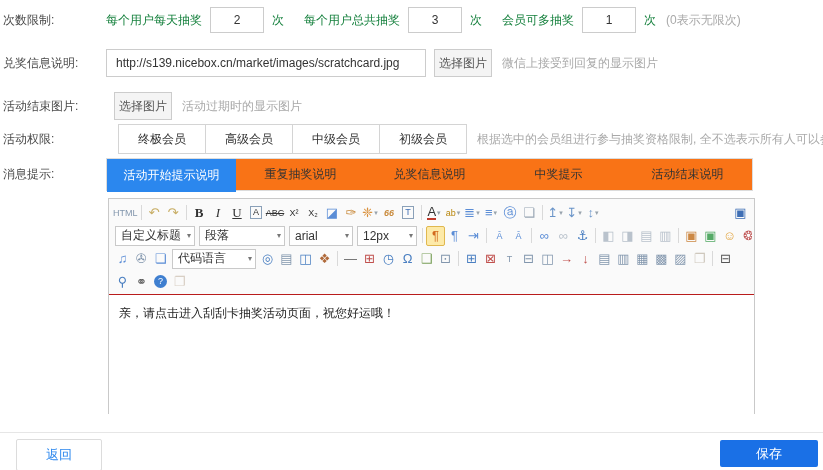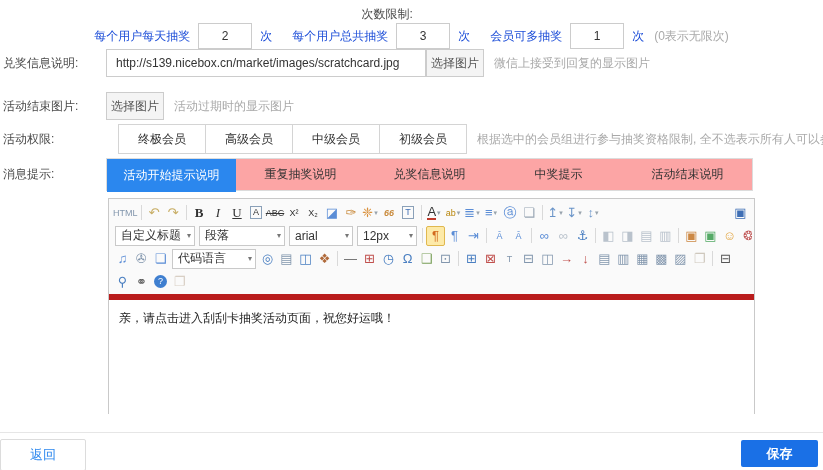--- a/index.html
+++ b/index.html
@@ -2,43 +2,43 @@
 <html><head>
 <meta charset="utf-8">
 <style>
   * { box-sizing: border-box; margin: 0; padding: 0; }
   html,body { width: 823px; height: 470px; background: #fff; overflow: hidden; }
   body { font-family: "Liberation Sans", "DejaVu Sans", sans-serif; font-size: 12px; color: #333; position: relative; }
 
   .frow { display: flex; align-items: center; }
   .flabel { width: 106px; padding-left: 3px; color: #4a4a4a; flex: none; }
   .fbody { display: flex; align-items: center; flex: 1; }
-  .ftext { color: #1d4ed8; }
+  .ftext { color: #15803d; }
   .fnote, .fhint { color: #a9a9a9; margin-left: 10px; white-space: nowrap; }
 
-  .r-limits { margin-top: 6px; height: 28px; flex-direction: column; }
+  .r-limits { margin-top: 6px; height: 28px; }
   .num { width: 54px; height: 26px; border: 1px solid #ccc; text-align: center; font-size: 12px; color: #333; margin: 0 8px; outline: none; }
   .gap { margin-left: 20px; }
 
   .r-img { margin-top: 15px; height: 28px; }
   .url { width: 320px; height: 28px; border: 1px solid #ccc; padding: 4px 9px; font-size: 12px; color: #333; outline: none; }
-  .pick { height: 28px; width: 58px; background: #f4f4f4; border: 1px solid #ccc; color: #555; font-size: 12px; cursor: pointer; }
+  .pick { height: 28px; width: 58px; margin-left: 8px; background: #f4f4f4; border: 1px solid #ccc; color: #555; font-size: 12px; cursor: pointer; }
 
   .r-perm { margin-top: 4px; height: 30px; }
   .seg { display: flex; }
   .seg .opt { width: 88px; height: 30px; background: #fff; border: 1px solid #d4d4d4; margin-left: -1px; color: #333; font-size: 12px; cursor: pointer; }
   .seg .opt:first-child { margin-left: 12px; }
 
   .r-tabs { margin-top: 4px; height: 33px; }
-  .tabbar { display: flex; width: 647px; height: 33px; border: 1px solid #dcdcdc; background: #fca5a5; }
+  .tabbar { display: flex; width: 647px; height: 33px; border: 1px solid #dcdcdc; background: #f97316; }
   .tab { flex: 1; text-align: center; line-height: 31px; color: #333; cursor: pointer; }
   .tab.active { background: #2b87ee; color: #fff; line-height: 33px; margin: -1px 0; height: 35px; height: 33px; margin: 0; }
 
   .editor { margin: 7px 0 0 108px; width: 647px; height: 216px; border: 1px solid #c9c9c9; background: #fff; }
-  .toolbar { background: #fafafa; border-bottom: 6px solid #b91c1c; padding: 2px 2px 1px 2px; }
+  .toolbar { background: #fafafa; border-bottom: 1px solid #b91c1c; padding: 2px 2px 1px 2px; }
   .trow { display: flex; align-items: center; height: 23px; padding: 0 2px; overflow: hidden; flex-wrap: nowrap; }
 
   .tico { display: inline-flex; align-items: center; justify-content: center; min-width: 19px; height: 20px; font-size: 13px; cursor: pointer; flex: none; }
   .tico.sm span.g { font-size: 9px; }
   .tico.serif span.g { font-family: "Liberation Serif", "DejaVu Serif", serif; }
   .tico.b span.g { font-weight: bold; }
   .tico.i span.g { font-style: italic; }
   .tico.u span.g { text-decoration: underline; }
   .tico.strike span.g { text-decoration: line-through; }
   .tico.boxed span.g { border: 1px solid #8aa0b8; font-size: 9px; line-height: 11px; padding: 0 2px; }
@@ -47,22 +47,22 @@
   .tico.active { background: #fdeaa8; border: 1px solid #e0b84f; border-radius: 2px; }
   .ico-caret { font-size: 7px; color: #98a3ad; margin-left: 1px; }
   .tsep { width: 1px; height: 15px; background: #d9d9d9; margin: 0 3px; flex: none; }
   .tspacer { flex: 1; }
   .tsel { display: inline-flex; align-items: center; justify-content: space-between; height: 20px; border: 1px solid #c9c9c9; background: #fff; margin: 0 2px; padding: 0 3px 0 5px; font-size: 12px; color: #333; flex: none; cursor: pointer; white-space: nowrap; overflow: hidden; }
   .tsel-caret { font-size: 8px; color: #777; margin-left: 3px; }
 
   .canvas { height: 120px; background: #fff; padding: 9px 10px; color: #222; line-height: 1.6; overflow: hidden; cursor: text; }
 
   .footer { position: absolute; left: 0; right: 0; bottom: 0; height: 38px; border-top: 1px solid #e6e6e6; background: #fff; }
-  .back-btn { position: absolute; left: 0; top: 6px; width: 86px; height: 32px; background: #fff; border: 1px solid #dcdcdc; border-radius: 2px; color: #2b87ee; font-size: 13px; cursor: pointer; }
-  .save-btn { position: absolute; right: 5px; top: 7px; width: 77px; height: 27px; background: #1a70e6; border: none; border-radius: 2px; color: #fff; font-size: 13px; cursor: pointer; font-weight: bold; }
+  .back-btn { position: absolute; left: 16px; top: 6px; width: 86px; height: 32px; background: #fff; border: 1px solid #dcdcdc; border-radius: 2px; color: #2b87ee; font-size: 13px; cursor: pointer; }
+  .save-btn { position: absolute; right: 5px; top: 7px; width: 98px; height: 27px; background: #1a70e6; border: none; border-radius: 2px; color: #fff; font-size: 13px; cursor: pointer; }
 </style>
 </head>
 <body>
 
 <div class="page">
 
   <div class="frow r-limits">
     <div class="flabel">次数限制:</div>
     <div class="fbody">
       <span class="ftext">每个用户每天抽奖</span>

